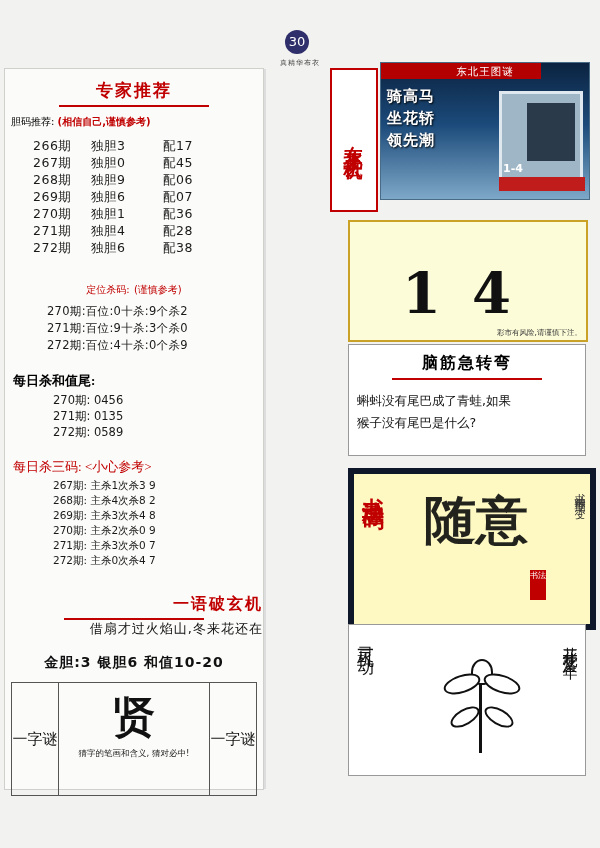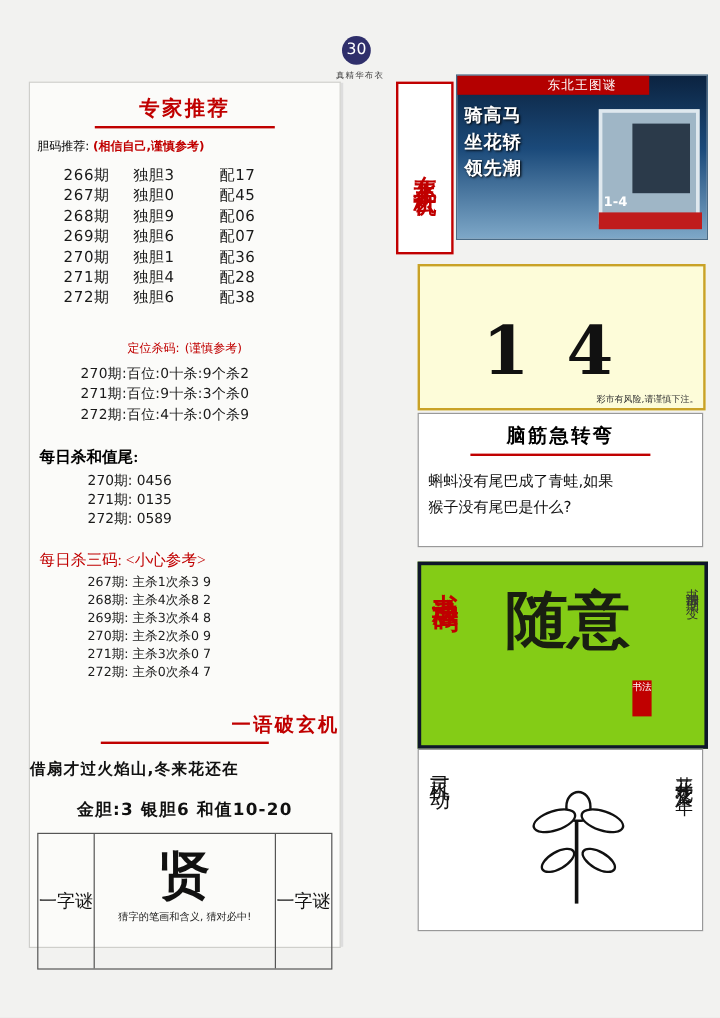--- a/index.html
+++ b/index.html
@@ -23,21 +23,21 @@
     border-radius:50%;background:#2f2f6b;color:#fff;
     font-size:13px;line-height:24px;text-align:center;
     font-family:"DejaVu Sans",sans-serif;
   }
   .hdr-sub{
     position:absolute;left:265px;top:58px;width:70px;
     text-align:center;font-size:7px;color:#444;letter-spacing:1px;
   }
   
   .lcol{
-    position:absolute;left:24px;top:68px;width:258px;height:720px;
+    position:absolute;left:4px;top:68px;width:258px;height:720px;
     background:#fbfbf9;
     border:1px solid #cfcfcb;
   }
   .lcol:after{
     content:"";position:absolute;right:-3px;top:0;width:2px;height:100%;
     background:#ddd;
   }
   .title-red{
     text-align:center;color:#c00000;font-weight:bold;
     font-size:17px;letter-spacing:2px;margin-top:10px;
@@ -82,23 +82,22 @@
     font-size:10.5px;color:#1a1a1a;line-height:15px;padding-left:48px;
   }
   .mid-title{
     text-align:right;color:#c00000;font-weight:bold;font-size:16px;
     letter-spacing:2px;margin-top:26px;
   }
   .mid-title .ul{
     display:block;width:140px;height:2px;background:#c00000;margin:3px auto 0;
   }
   .poem{
-    text-align:left;font-size:13px;color:#111;margin-top:12px;
+    text-align:right;font-size:13px;color:#111;
     letter-spacing:1px;
-    font-weight:bold;
   }
   .goldline{
     text-align:center;font-size:14px;font-weight:bold;color:#111;
     margin-top:16px;letter-spacing:1px;
   }
   .riddle{
     position:relative;margin:10px 6px 0 6px;height:112px;
     border:1px solid #555;display:flex;
   }
   .riddle .side{
@@ -194,21 +193,21 @@
   .brain .bt{
     text-align:center;color:#000000;font-weight:bold;font-size:16px;
     letter-spacing:2px;margin-top:8px;
   }
   .brain .bt .ul{display:block;width:150px;height:2px;background:#c00000;margin:4px auto 0;}
   .brain .q{
     font-size:12.5px;color:#111;line-height:22px;margin:10px 8px 0 8px;
   }
   .calli{
     position:absolute;left:18px;top:400px;width:236px;height:150px;
-    background:#84cc16;border:3px solid #0f172a;overflow:hidden;
+    background:#fef9c3;border:6px solid #0f172a;overflow:hidden;
   }
   .calli .vt{
     position:absolute;left:4px;top:6px;
     writing-mode:vertical-rl;text-orientation:upright;
     color:#c00000;font-weight:bold;font-size:22px;letter-spacing:4px;
   }
   .calli .vr{
     position:absolute;right:4px;top:10px;
     writing-mode:vertical-rl;text-orientation:upright;
     color:#333;font-size:11px;letter-spacing:3px;

